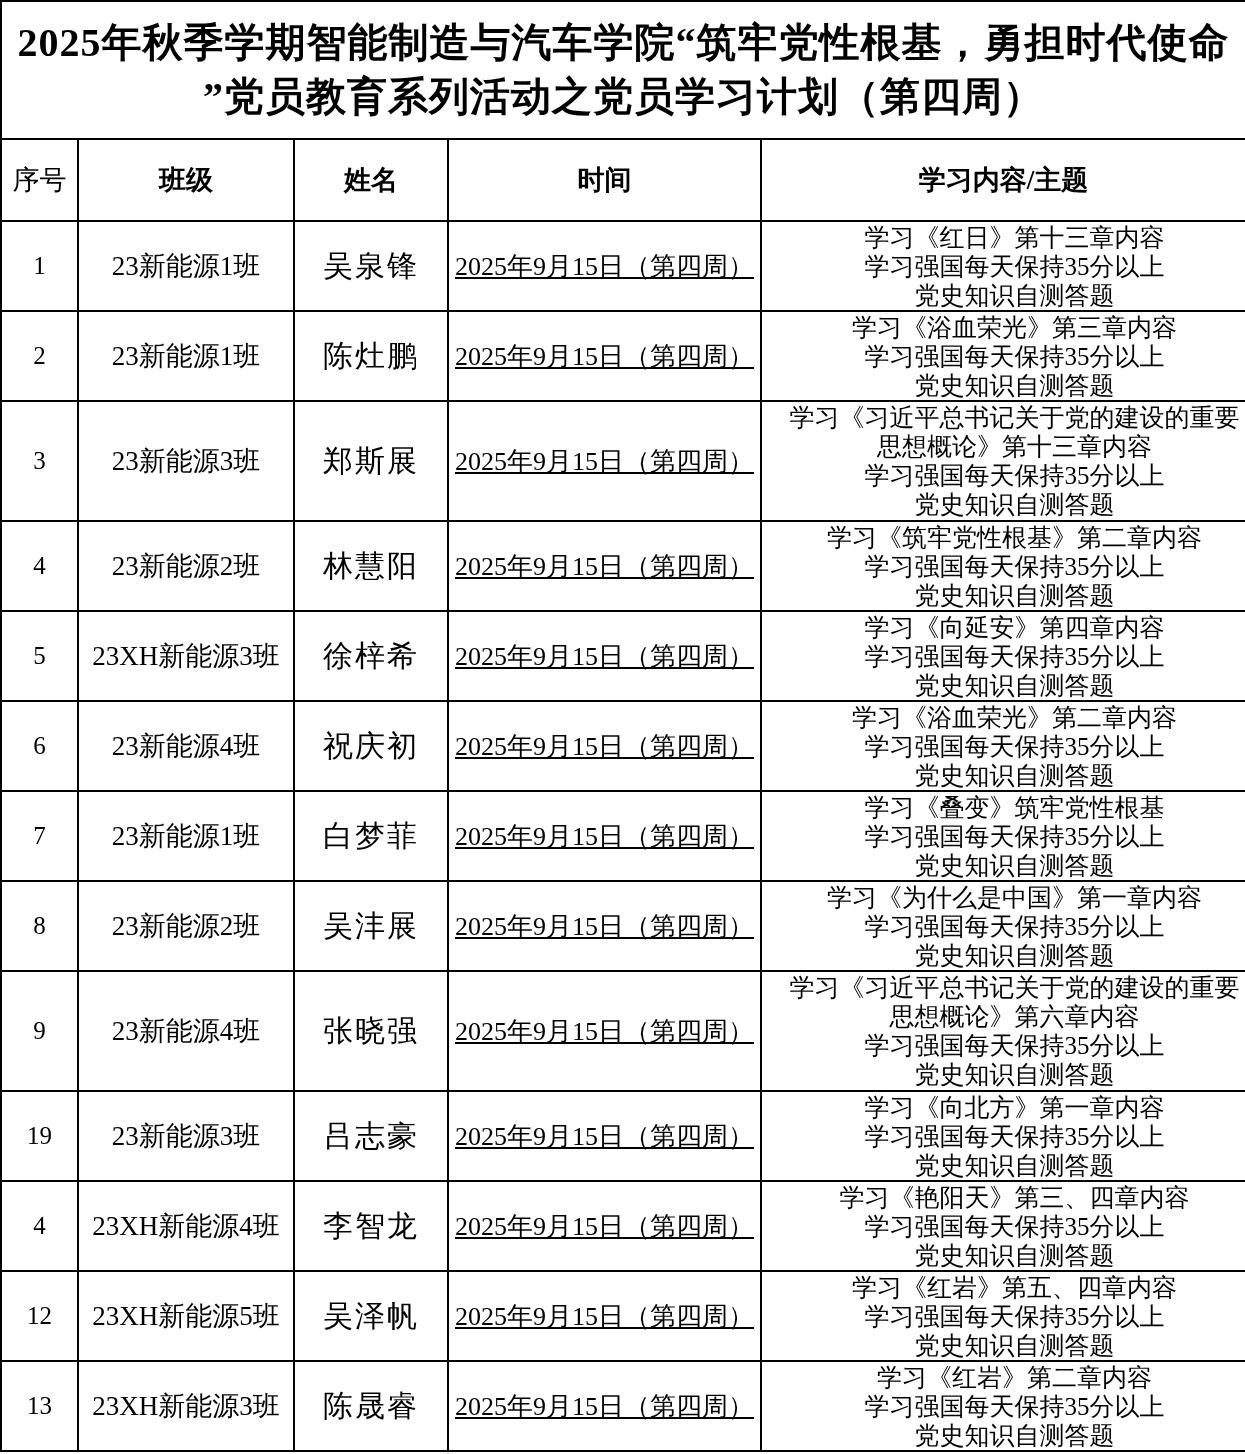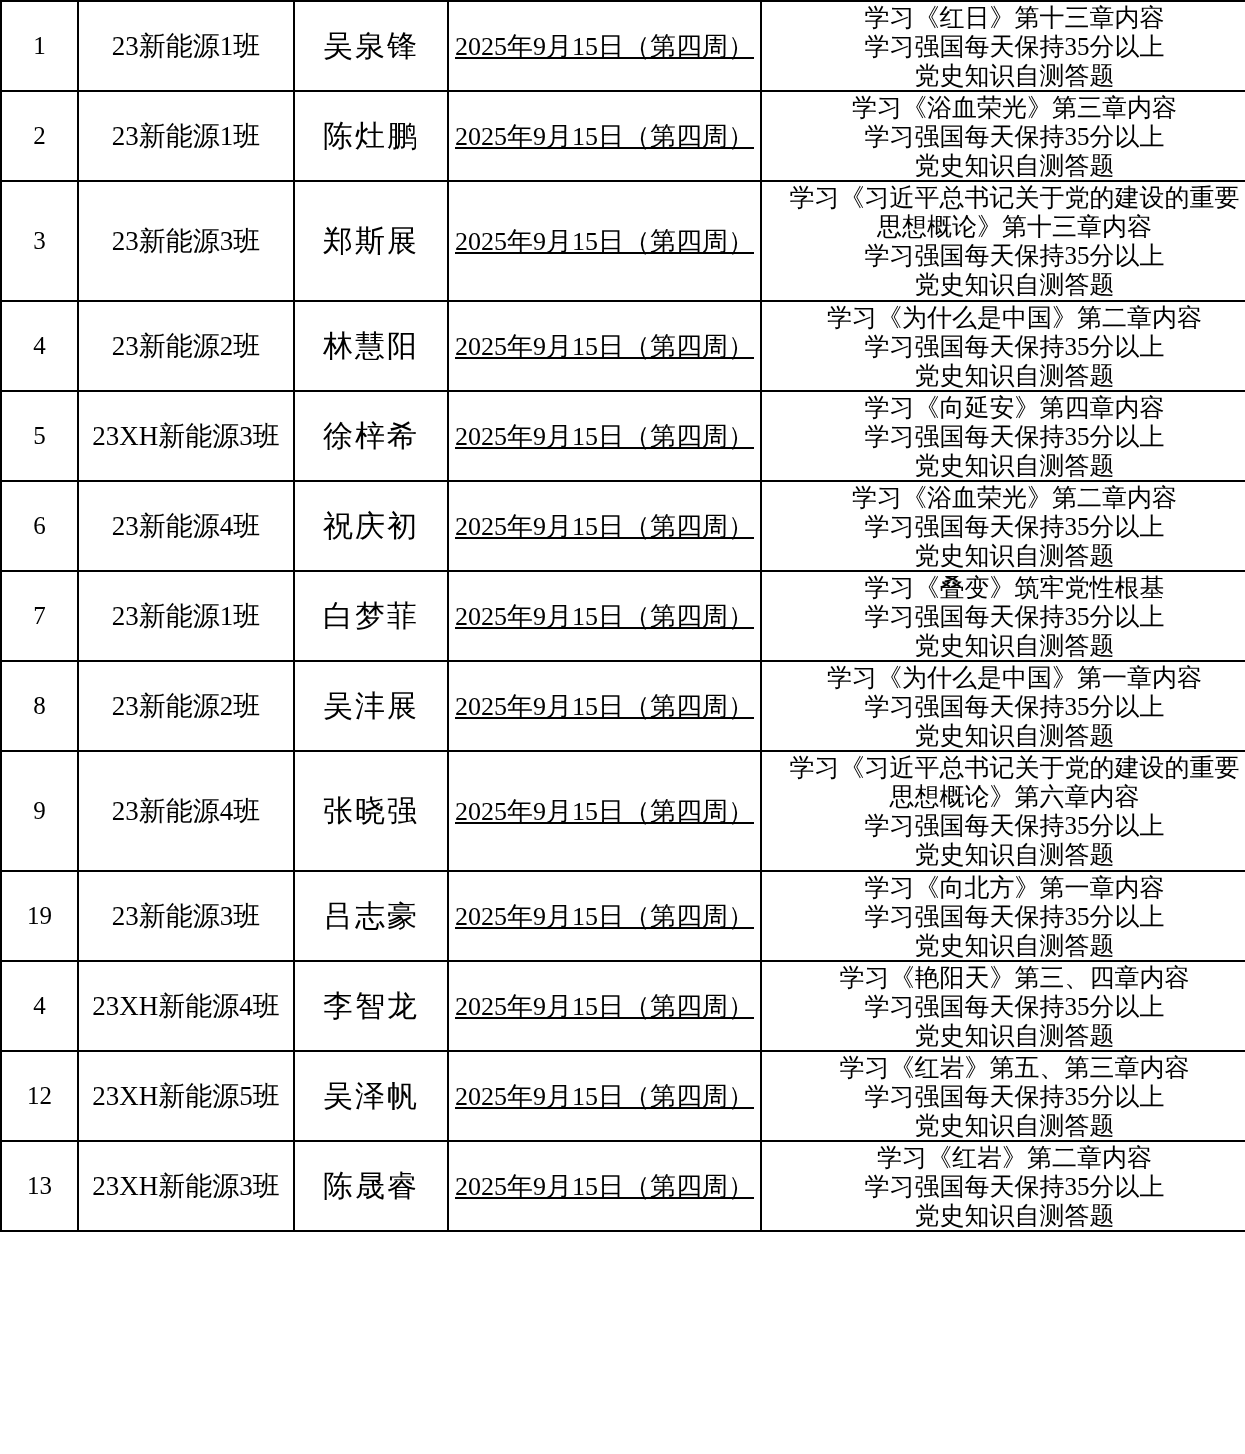--- a/index.html
+++ b/index.html
@@ -66,20 +66,33 @@
 <div class="page">
   <table class="plan">
     <colgroup>
       <col style="width:77px">
       <col style="width:216px">
       <col style="width:154px">
       <col style="width:313px">
       <col style="width:485px">
     </colgroup>
     <thead>
+      <tr>
+        <td class="title-cell" colspan="5">
+          <div>2025年秋季学期智能制造与汽车学院“筑牢党性根基，勇担时代使命</div>
+          <div>”党员教育系列活动之党员学习计划（第四周）</div>
+        </td>
+      </tr>
+      <tr class="head-row">
+        <th class="no-col">序号</th>
+        <th>班级</th>
+        <th>姓名</th>
+        <th>时间</th>
+        <th>学习内容/主题</th>
+      </tr>
     </thead>
     <tbody>
       <tr class="r3">
         <td class="c-no">1</td>
         <td class="c-class">23新能源1班</td>
         <td class="c-name">吴泉锋</td>
         <td class="c-time">2025年9月15日（第四周）</td>
         <td class="c-content">
           <div class="line">学习《红日》第十三章内容</div>
           <div class="line">学习强国每天保持35分以上</div>
@@ -107,21 +120,21 @@
           <div class="line">学习强国每天保持35分以上</div>
           <div class="line">党史知识自测答题</div>
         </td>
       </tr>
       <tr class="r3">
         <td class="c-no">4</td>
         <td class="c-class">23新能源2班</td>
         <td class="c-name">林慧阳</td>
         <td class="c-time">2025年9月15日（第四周）</td>
         <td class="c-content">
-          <div class="line">学习《为什么是中国》第二章内容</div>
+          <div class="line">学习《筑牢党性根基》第二章内容</div>
           <div class="line">学习强国每天保持35分以上</div>
           <div class="line">党史知识自测答题</div>
         </td>
       </tr>
       <tr class="r3">
         <td class="c-no">5</td>
         <td class="c-class">23XH新能源3班</td>
         <td class="c-name">徐梓希</td>
         <td class="c-time">2025年9月15日（第四周）</td>
         <td class="c-content">
@@ -195,21 +208,21 @@
           <div class="line">学习强国每天保持35分以上</div>
           <div class="line">党史知识自测答题</div>
         </td>
       </tr>
       <tr class="r3">
         <td class="c-no">12</td>
         <td class="c-class">23XH新能源5班</td>
         <td class="c-name">吴泽帆</td>
         <td class="c-time">2025年9月15日（第四周）</td>
         <td class="c-content">
-          <div class="line">学习《红岩》第五、第三章内容</div>
+          <div class="line">学习《红岩》第五、四章内容</div>
           <div class="line">学习强国每天保持35分以上</div>
           <div class="line">党史知识自测答题</div>
         </td>
       </tr>
       <tr class="r3">
         <td class="c-no">13</td>
         <td class="c-class">23XH新能源3班</td>
         <td class="c-name">陈晟睿</td>
         <td class="c-time">2025年9月15日（第四周）</td>
         <td class="c-content">

